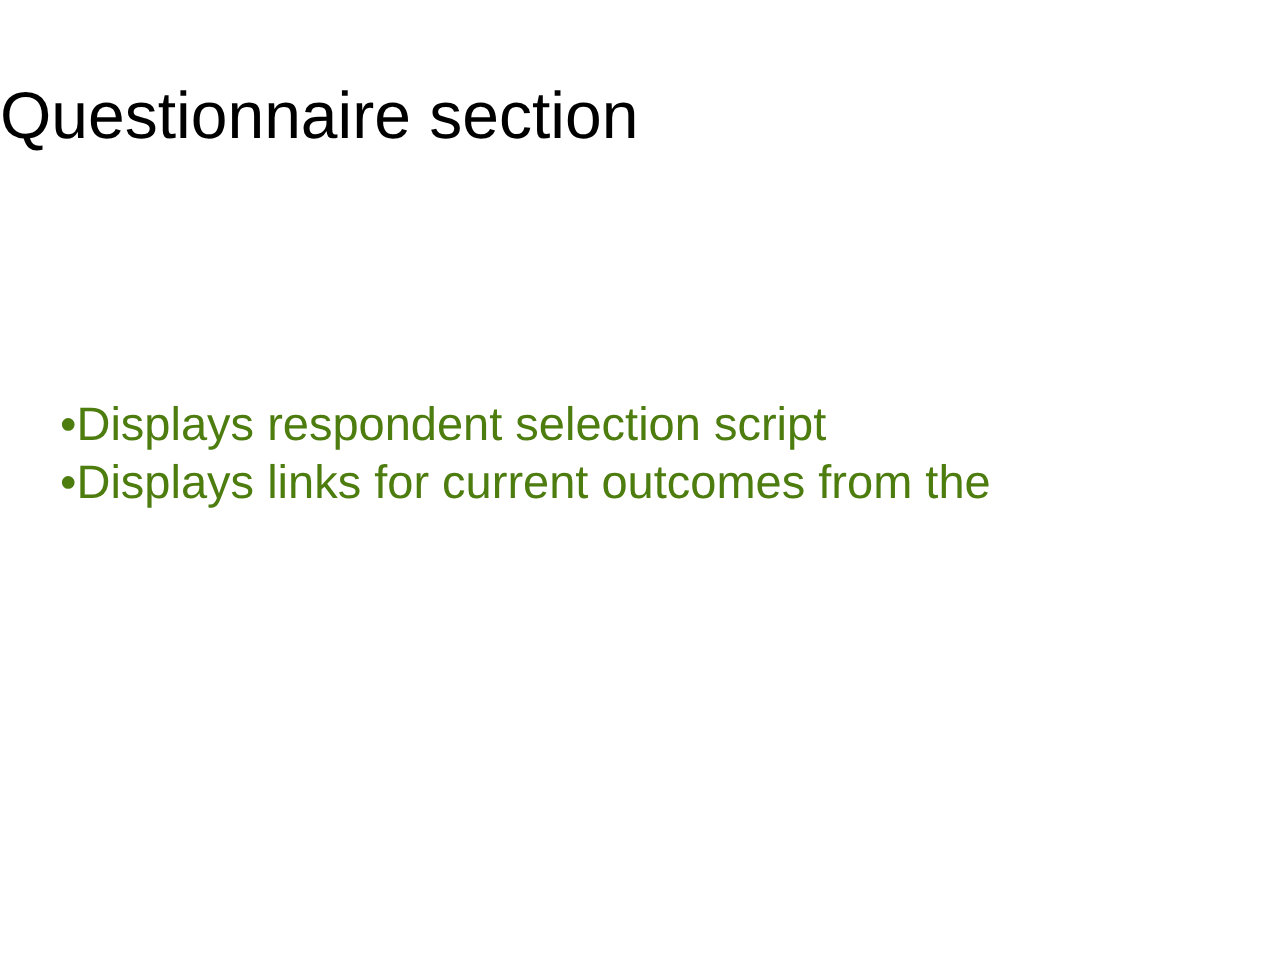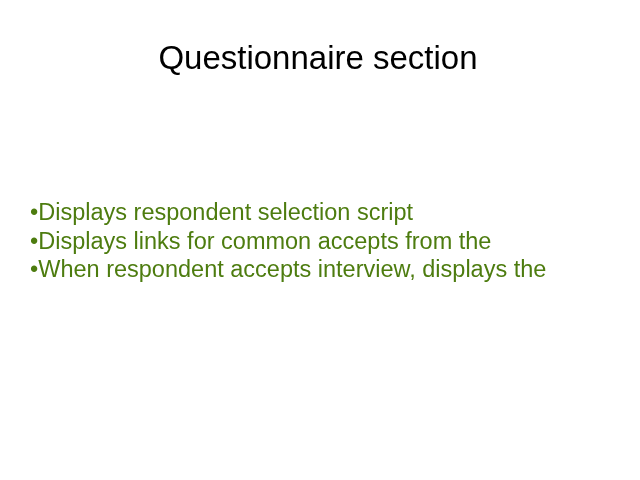--- a/index.html
+++ b/index.html
@@ -25,21 +25,20 @@
     background: #ffffff;
     box-sizing: border-box;
   }
 
   
   .slide-title {
     position: absolute;
     left: 0;
     top: 38px;
     width: 636px;
-    text-align: center;
     font-size: 33px;
     line-height: 40px;
     font-weight: 400;
     letter-spacing: 0px;
     color: #000000;
     white-space: nowrap;
   }
 
   
   .slide-body {
@@ -75,23 +74,20 @@
 
   <div class="slide-title">Questionnaire section</div>
 
   <div class="slide-body">
 
     <div class="body-line">
       <span class="bullet-glyph">•</span><span class="line-text">Displays respondent selection script</span>
     </div>
 
     <div class="body-line">
-      <span class="bullet-glyph">•</span><span class="line-text">Displays links for common accepts from the</span>
+      <span class="bullet-glyph">•</span><span class="line-text">Displays links for current outcomes from the</span>
     </div>
 
 
-    <div class="body-line">
-      <span class="bullet-glyph">•</span><span class="line-text">When respondent accepts interview, displays the</span>
-    </div>
 
 
   </div>
 </div>
 
 </body></html>

